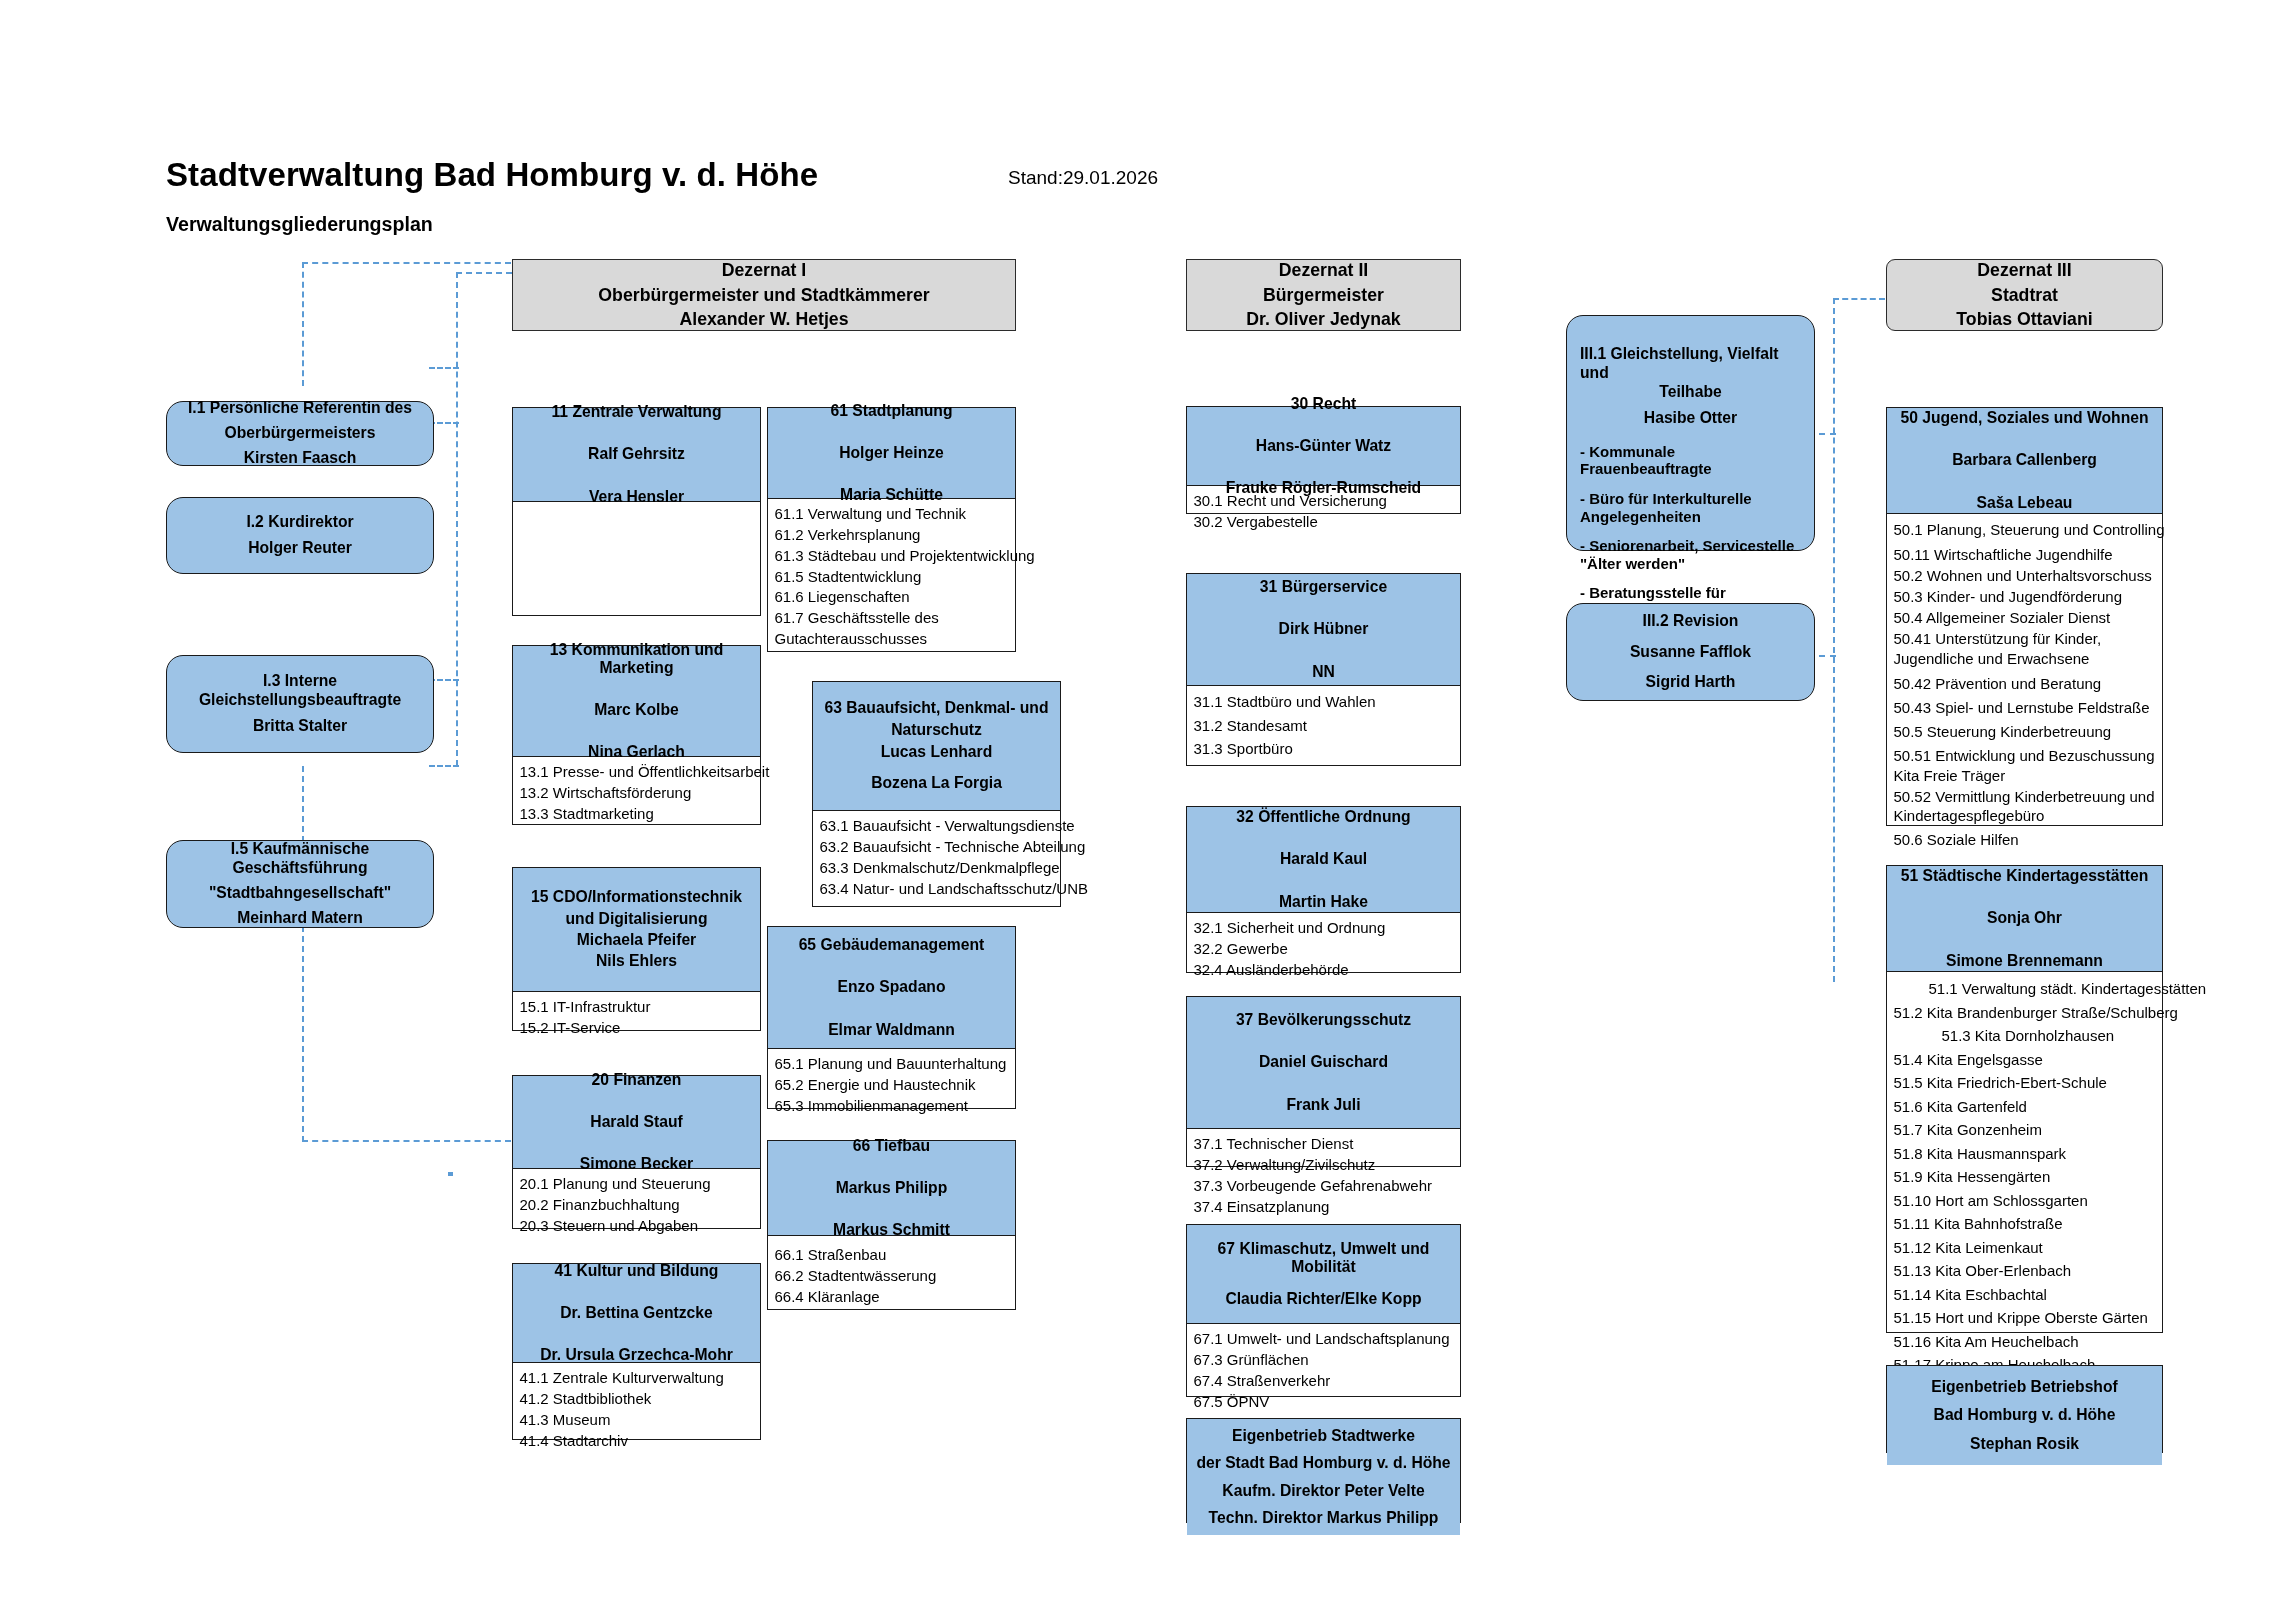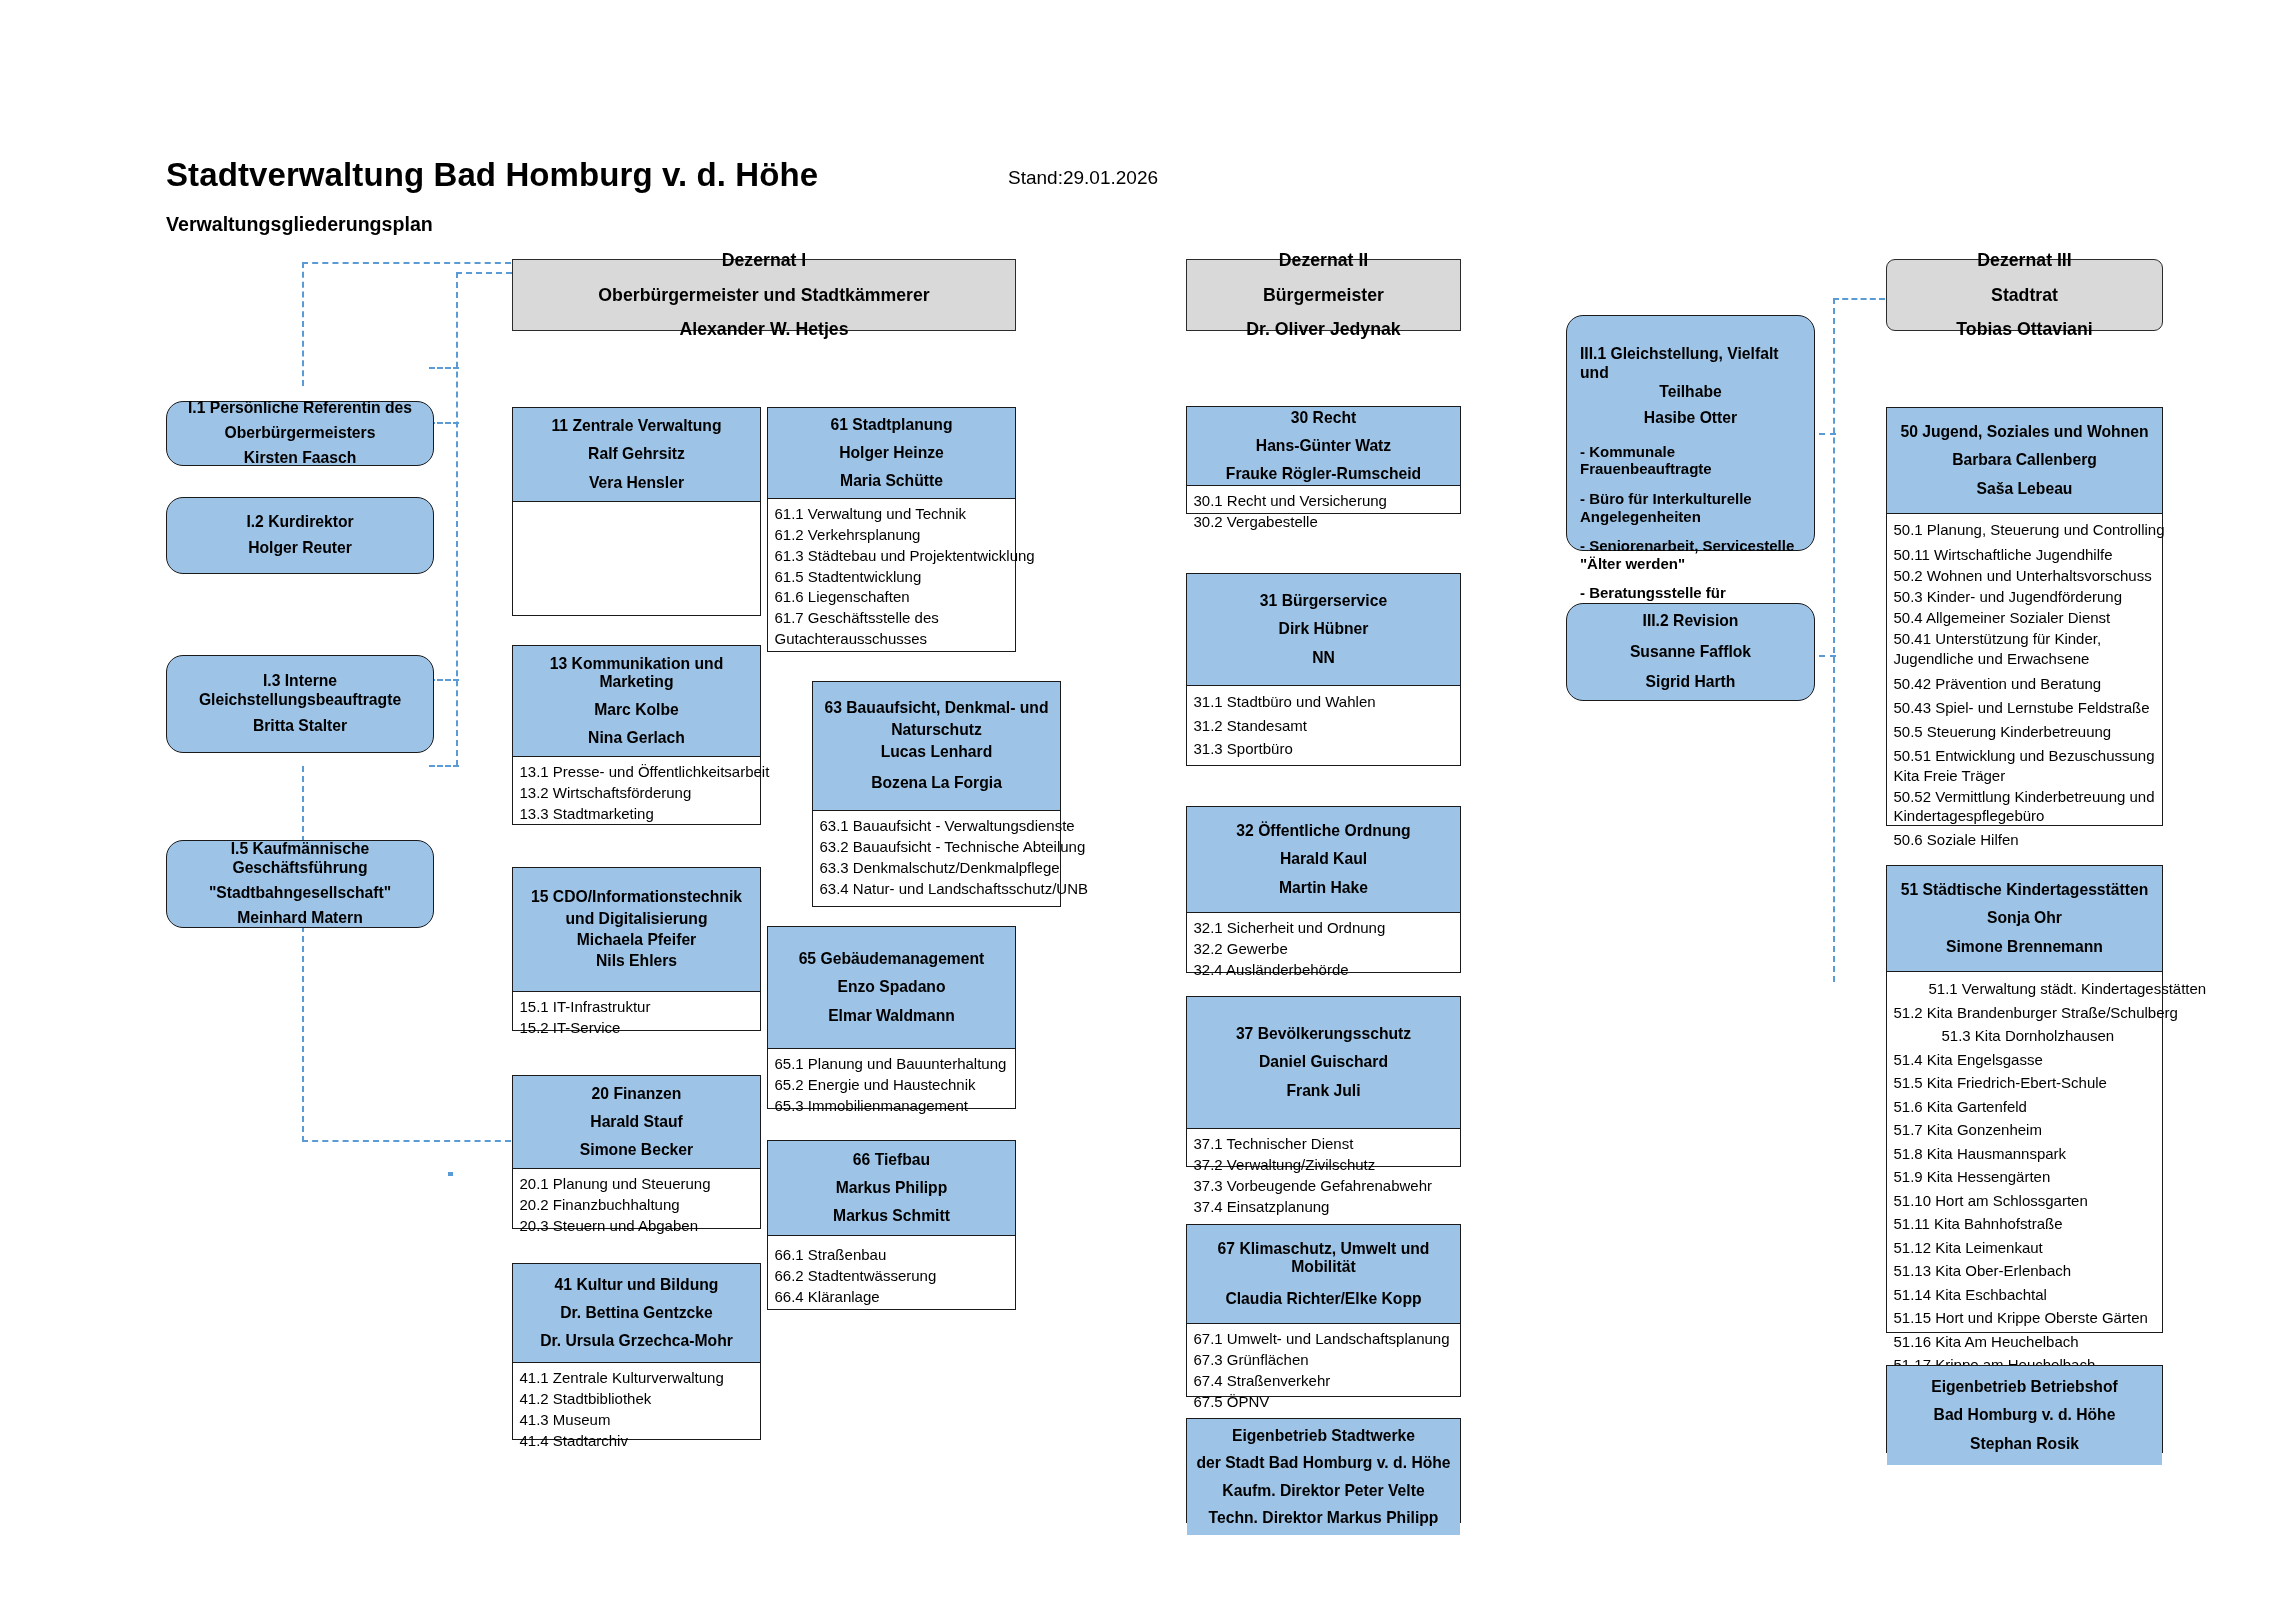--- a/index.html
+++ b/index.html
@@ -6,27 +6,27 @@
   body{width:2295px;height:1623px;position:relative;font-family:"Liberation Sans",sans-serif;color:#000;}
   .stage{position:absolute;left:0;top:0;width:2295px;height:1623px;overflow:hidden;}
   .abs{position:absolute;box-sizing:border-box;}
 
   .title{font-size:33px;font-weight:bold;letter-spacing:0.1px;white-space:nowrap;}
   .subtitle{font-size:19.6px;font-weight:bold;white-space:nowrap;}
   .stamp{font-size:19px;white-space:nowrap;}
 
   
   .dez{background:#d9d9d9;border:1.3px solid #2b2b2b;display:flex;flex-direction:column;
-       align-items:center;justify-content:center;gap:14px;}
+       align-items:center;justify-content:center;gap:4px;}
   .dez .ln{font-size:17.7px;font-weight:bold;line-height:1.18;text-align:center;}
 
   
   .card{border:1.3px solid #1a1a1a;background:#fff;display:flex;flex-direction:column;}
   .card .head{background:#9dc3e6;border-bottom:1.3px solid #1a1a1a;display:flex;flex-direction:column;
-              align-items:center;justify-content:center;padding:6.5px 5.2px;gap:10px;flex:0 0 auto;}
+              align-items:center;justify-content:center;padding:6.5px 5.2px;gap:24px;flex:0 0 auto;}
   .card .head .ln{font-size:15.7px;font-weight:bold;line-height:1.15;text-align:center;}
   .card .body{padding:4.6px 5.2px 3.9px 6.5px;display:flex;flex-direction:column;justify-content:flex-start;flex:1 1 auto;}
   .card .body .it{font-size:15px;line-height:1.22;padding:1.3px 0;white-space:nowrap;}
   .card.plain{background:#9dc3e6;}
   .card.plain .head{border-bottom:none;background:#9dc3e6;}
 
   
   .round{background:#9dc3e6;border:1.3px solid #1a1a1a;border-radius:17px;
          display:flex;flex-direction:column;align-items:center;justify-content:center;padding:6.5px 9.2px;gap:6.5px;}
   .round .ln{font-size:15.7px;font-weight:bold;line-height:1.2;text-align:center;}

